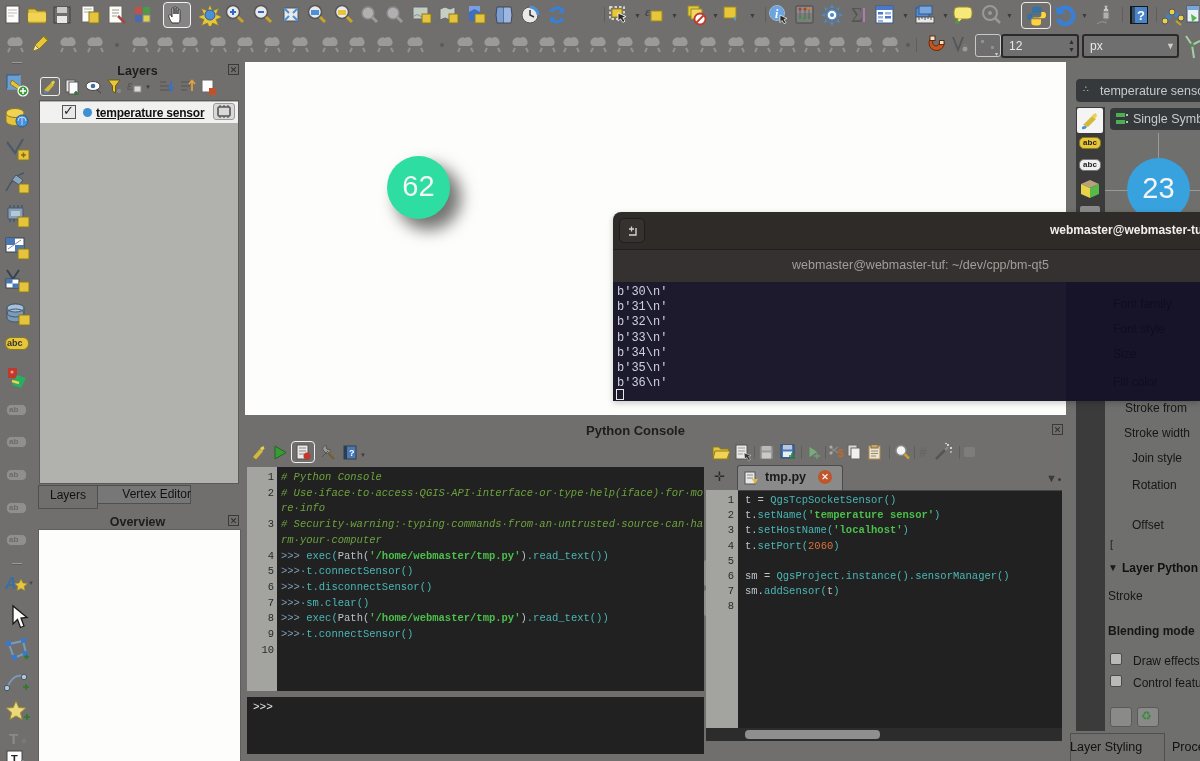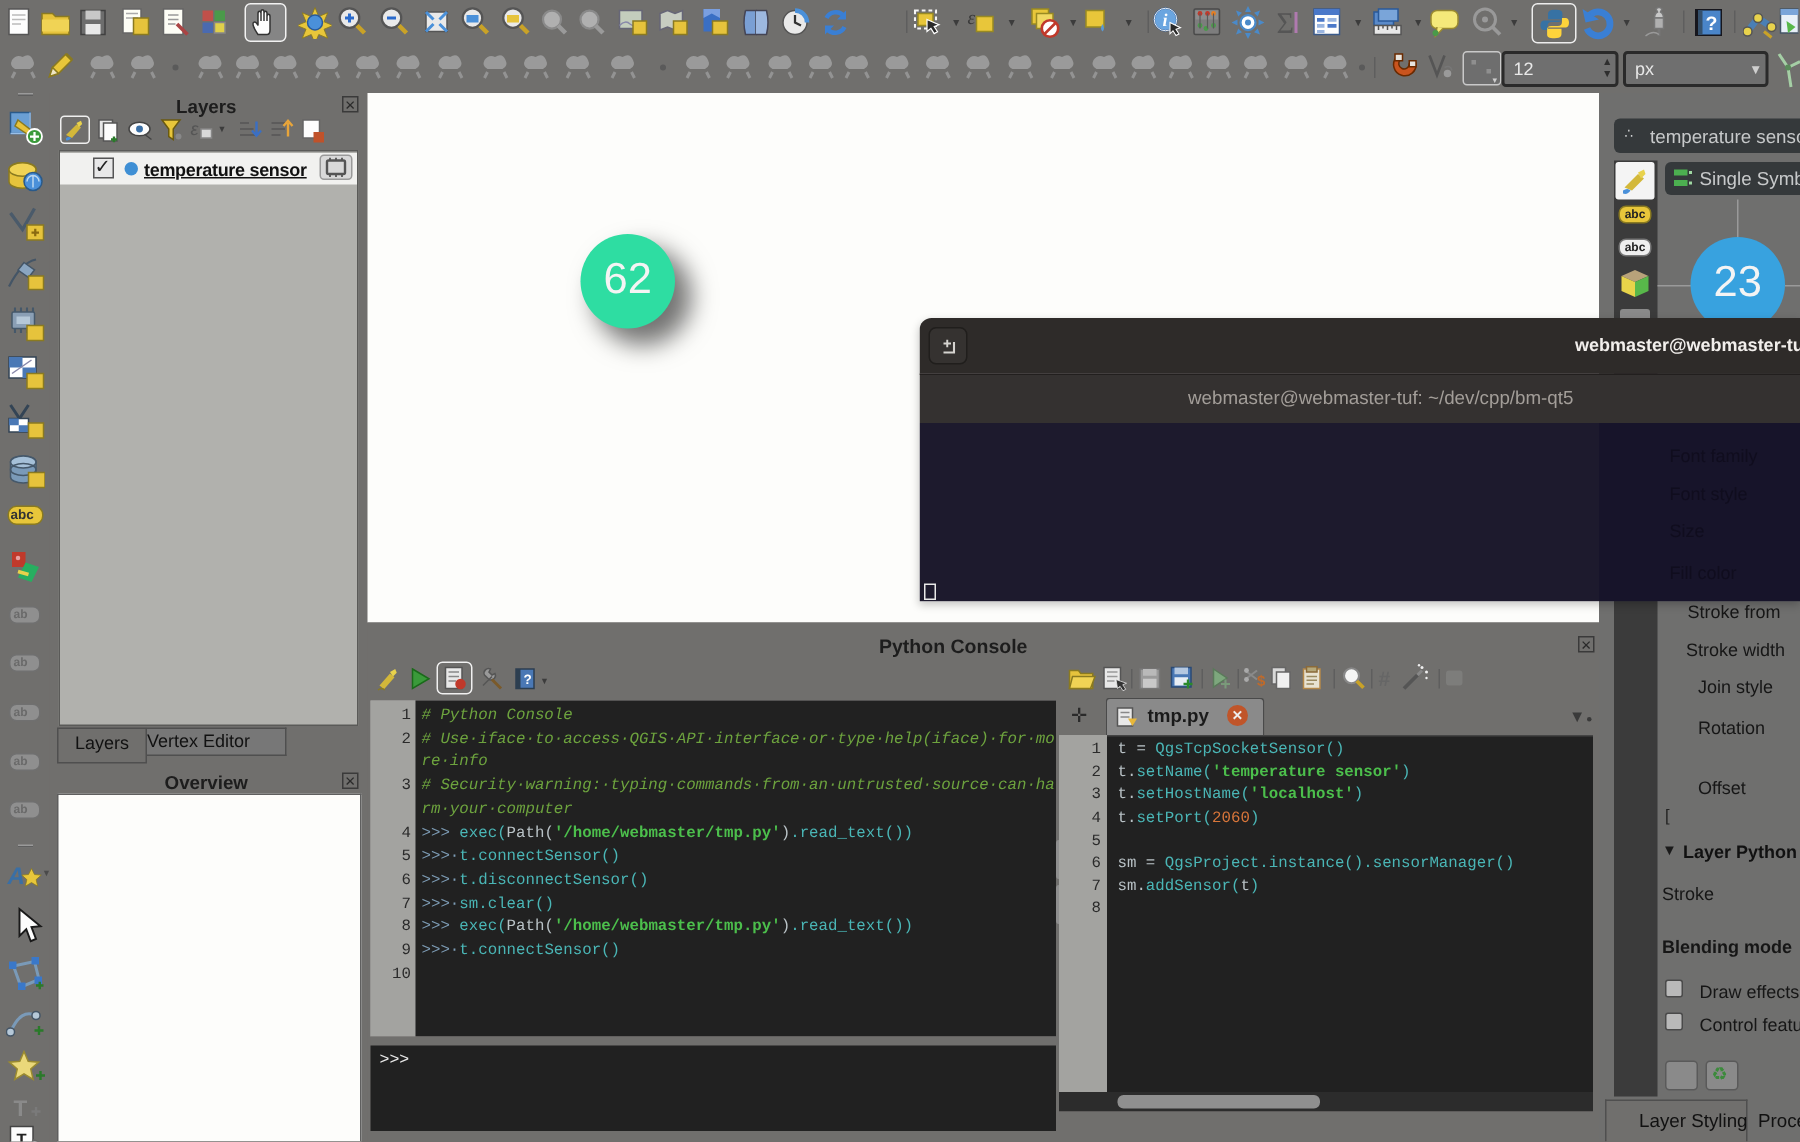--- a/index.html
+++ b/index.html
@@ -558,21 +558,21 @@
     <line x1="9" y1="0" x2="9" y2="2" stroke="#555" stroke-width="1.2"></line>
     <line x1="13" y1="0" x2="13" y2="2" stroke="#555" stroke-width="1.2"></line>
     <line x1="5" y1="11" x2="5" y2="13" stroke="#555" stroke-width="1.2"></line>
     <line x1="9" y1="11" x2="9" y2="13" stroke="#555" stroke-width="1.2"></line>
     <line x1="13" y1="11" x2="13" y2="13" stroke="#555" stroke-width="1.2"></line>
   </svg>
 
 <div class="abs" style="left:38px;top:485px;width:60px;height:24px;background:#706f6d;border:1px solid #4f4f4f;"></div>
 <div class="abs" style="left:38px;top:488px;width:60px;text-align:center;font-size:12px;color:#111;">Layers</div>
 <div class="abs" style="left:98px;top:485px;width:93px;height:19px;background:#777;border:1px solid #4f4f4f;border-left:none;"></div>
-<div class="abs" style="left:98px;top:487px;width:93px;text-align:left;font-size:12px;color:#111;">Vertex Editor</div>
+<div class="abs" style="left:98px;top:487px;width:93px;text-align:right;font-size:12px;color:#111;">Vertex Editor</div>
 
 <div class="abs" style="left:40px;top:515px;width:195px;height:15px;text-align:center;font-size:12.5px;font-weight:bold;color:#1d1d1d;">Overview</div>
 <div class="abs" style="left:228px;top:515px;width:11px;height:11px;border:1px solid #3a3a3a;color:#2a2a2a;font-size:9px;line-height:10px;text-align:center;">✕</div>
 <div class="abs" style="left:38px;top:529px;width:203px;height:232px;background:#fdfdfb;border:1px solid #5f5f5f;border-bottom:none;"></div>
 
 <div class="abs" style="left:245px;top:62px;width:821px;height:353px;background:#fdfdfb;"></div>
 <div class="abs" style="left:387px;top:156px;width:63px;height:63px;border-radius:50%;background:#2edda2;box-shadow:10px 10px 16px 1px rgba(0,0,0,0.55);"></div>
 <div class="abs" style="left:387px;top:170px;width:63px;text-align:center;color:#f4f4f4;font-size:29px;">62</div>
 
 <div class="abs" style="left:1066px;top:62px;width:134px;height:699px;background:#6f6f6e;"></div>
@@ -632,21 +632,21 @@
   <div class="abs" style="left:44px;top:275px;width:12px;height:12px;background:#b9b9b9;border:1px solid #4a4a4a;border-radius:2px;"></div>
   <div class="abs" style="left:67px;top:276px;color:#161616;font-size:12px;white-space:nowrap;">Control featu</div>
 </div>
 
 <div class="abs" style="left:1110px;top:707px;width:22px;height:20px;background:#8a8a8a;border:1px solid #5a5a5a;border-radius:3px;"></div>
 <div class="abs" style="left:1113px;top:710px;color:#c0392b;font-size:11px;font-weight:bold;margin-top:22px;">f<span style="color:#e67e22">a</span></div>
 <div class="abs" style="left:1137px;top:707px;width:22px;height:20px;background:#8a8a8a;border:1px solid #5a5a5a;border-radius:3px;"></div>
 <div class="abs" style="left:1141px;top:709px;color:#3c8a3c;font-size:12px;">♻</div>
 
 <div class="abs" style="left:1070px;top:733px;width:95px;height:28px;background:#706f6d;border:1px solid #4f4f4f;border-bottom:none;"></div>
-<div class="abs" style="left:1070px;top:740px;width:95px;text-align:right;font-size:12.5px;color:#111;">Layer Styling</div>
+<div class="abs" style="left:1070px;top:740px;width:85px;text-align:left;font-size:12.5px;color:#111;">Layer Styling</div>
 <div class="abs" style="left:1172px;top:740px;font-size:12.5px;color:#111;white-space:nowrap;">Proce</div>
 
 <div class="abs" style="left:245px;top:415px;width:821px;height:346px;background:#706f6d;"></div>
 <div class="abs" style="left:225px;top:423px;width:821px;height:15px;text-align:center;font-size:13px;font-weight:bold;color:#1d1d1d;">Python Console</div>
 <div class="abs" style="left:1052px;top:424px;width:11px;height:11px;border:1px solid #3a3a3a;color:#2a2a2a;font-size:9px;line-height:10px;text-align:center;">✕</div>
 <svg class="abs" style="left:250px;top:443px" width="19" height="19">
     <path d="M3 14 L10 6 l3 2.5 -7 8 Z" fill="#d3b83a"></path>
     <path d="M10 5 l3.5-2 1 2.5 -2.5 2.5 Z" fill="#e8d24c"></path>
     <path d="M2 17 q2.5-2 4.5 0" stroke="#8a7a20" fill="none"></path>
   </svg>
@@ -796,14 +796,21 @@
     </svg>
   <div class="abs" style="left:437px;top:11px;color:#f2efec;font-size:12px;font-weight:bold;white-space:nowrap;">webmaster@webmaster-tuf: ~/dev/cpp/bm-qt5</div>
   <div class="abs" style="left:0;top:37px;width:587px;height:33px;background:#343130;border-top:1px solid #221f1e;"></div>
   <div class="abs" style="left:14px;top:46px;width:587px;text-align:center;color:#a39e99;font-size:12.5px;">webmaster@webmaster-tuf: ~/dev/cpp/bm-qt5</div>
   <div class="abs" style="left:0;top:70px;width:453px;height:119px;background:#1d1a2d;"></div>
   <div class="abs" style="left:453px;top:70px;width:134px;height:119px;background:#17142a;"></div>
   <div class="abs" style="left:500px;top:85px;color:#100d1e;font-size:12px;">Font family</div>
   <div class="abs" style="left:500px;top:110px;color:#100d1e;font-size:12px;">Font style</div>
   <div class="abs" style="left:500px;top:135px;color:#100d1e;font-size:12px;">Size</div>
   <div class="abs" style="left:500px;top:163px;color:#100d1e;font-size:12px;">Fill color</div>
+  <div class="abs mono" style="left:4px;top:73px;color:#ccd2dc;font-size:12px;line-height:15.2px;white-space:pre;">b'30\n'
+b'31\n'
+b'32\n'
+b'33\n'
+b'34\n'
+b'35\n'
+b'36\n'</div>
   <div class="abs" style="left:3px;top:177px;width:8px;height:11px;border:1.5px solid #e8e8e8;"></div>
 </div>
 
 </body></html>

